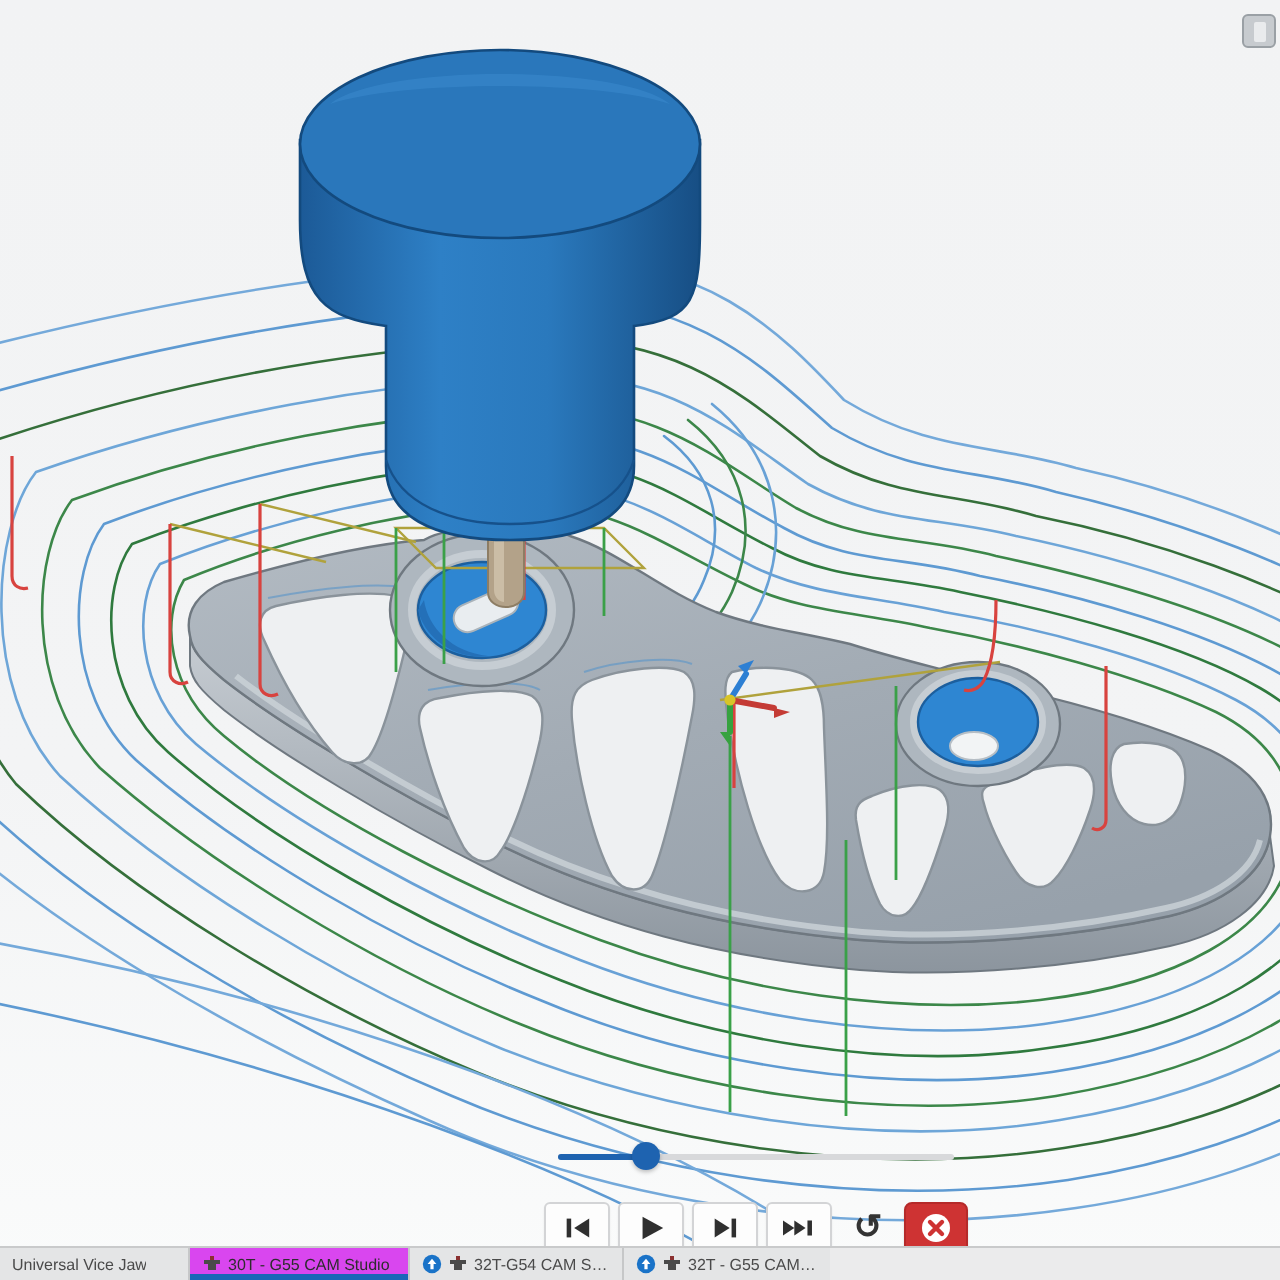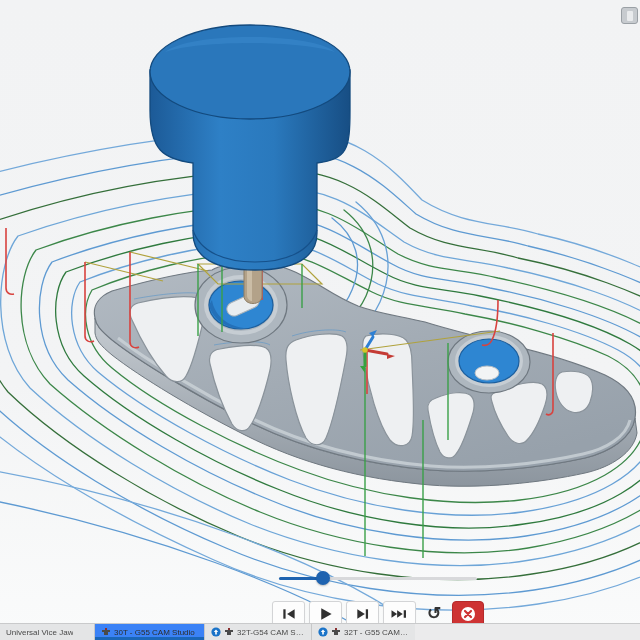--- a/index.html
+++ b/index.html
@@ -33,21 +33,21 @@
     border-radius:4px; display:flex; align-items:center; justify-content:center;
     box-shadow:0 1px 1px rgba(0,0,0,.15); cursor:pointer; }
 
   
   #tabbar { position:absolute; left:0; bottom:0; width:640px; height:17px;
     background:#ebebec; border-top:1px solid #c9cacb; display:flex; }
   .tab { position:relative; height:100%; display:flex; align-items:center; gap:3px;
     padding:0 6px; border-right:1px solid #c6c7c8; background:#e4e5e6;
     font-size:8px; color:#4a4a4a; white-space:nowrap; overflow:hidden; cursor:pointer; }
   .tab .lbl { overflow:hidden; text-overflow:ellipsis; }
-  .tab.active { background:#3b82f6; color:#2d2d2d; }
+  .tab.active { background:#d946ef; color:#2d2d2d; }
   .tab.active::after { content:""; position:absolute; left:0; right:0; bottom:0;
     height:3px; background:#1a66b8; }
   .doc-ic, .upd-ic { flex:0 0 auto; }
 
   
   #corner-icon { position:absolute; left:621px; top:7px; width:17px; height:17px;
     background:#c7cbcf; border:1px solid #9aa0a5; border-radius:3px; cursor:pointer; }
   #corner-icon::after { content:""; position:absolute; left:5px; top:3px; width:6px;
     height:10px; background:#e9ebed; border-radius:1px; }
 </style>

